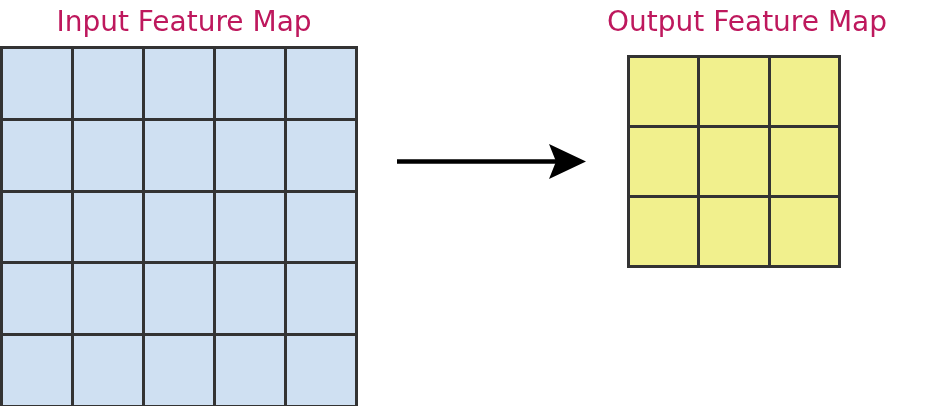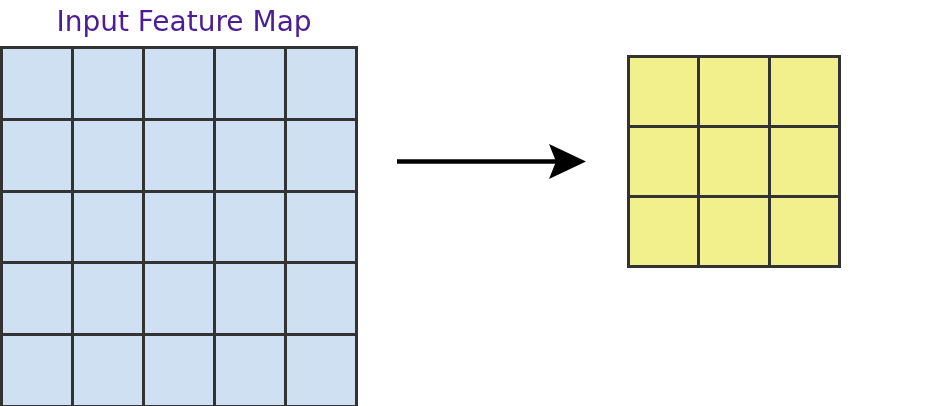--- a/index.html
+++ b/index.html
@@ -20,21 +20,21 @@
     background: #ffffff;
   }
   .panel-title {
     position: absolute;
     top: 0;
     height: 44px;
     line-height: 44px;
     text-align: center;
     font-size: 28px;
     font-weight: 400;
-    color: #4c1d95;
+    color: #be185d;
     white-space: nowrap;
     letter-spacing: 0px;
   }
   #input-title  { left: 2px;   width: 364px; }
   #output-title { left: 565px; width: 364px; }
 
   .grid {
     position: absolute;
     display: grid;
     box-sizing: border-box;
@@ -77,20 +77,21 @@
     height: 60px;
   }
 </style>
 </head>
 <body>
 
 <div id="canvas">
 
   <div class="panel-title" id="input-title">Input Feature Map</div>
 
+  <div class="panel-title" id="output-title">Output Feature Map</div>
 
   <div class="grid" id="input-grid">
     <div class="cell"></div>
     <div class="cell"></div>
     <div class="cell"></div>
     <div class="cell"></div>
     <div class="cell"></div>
     <div class="cell"></div>
     <div class="cell"></div>
     <div class="cell"></div>

